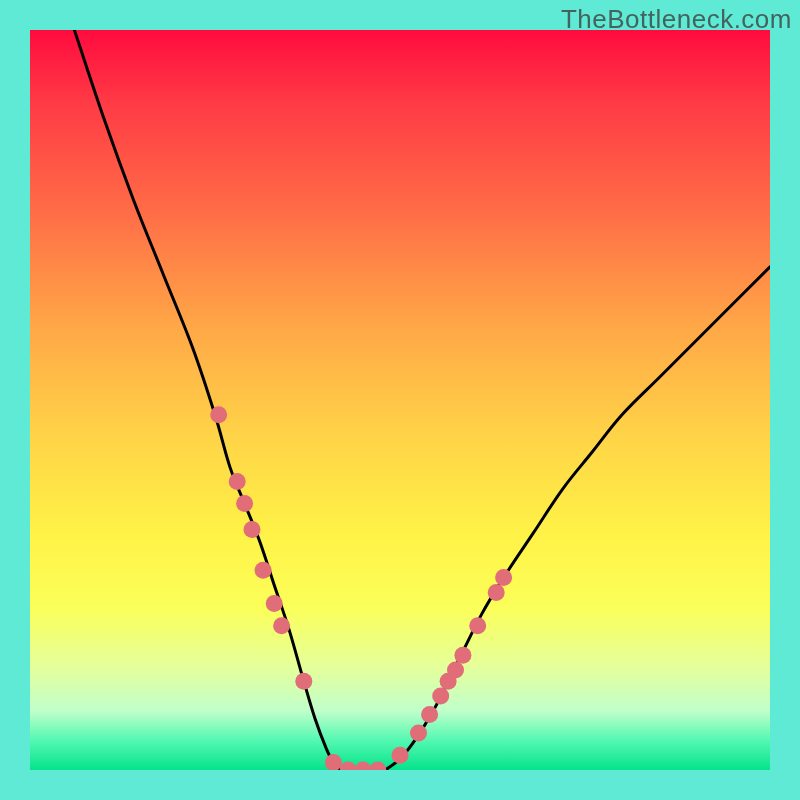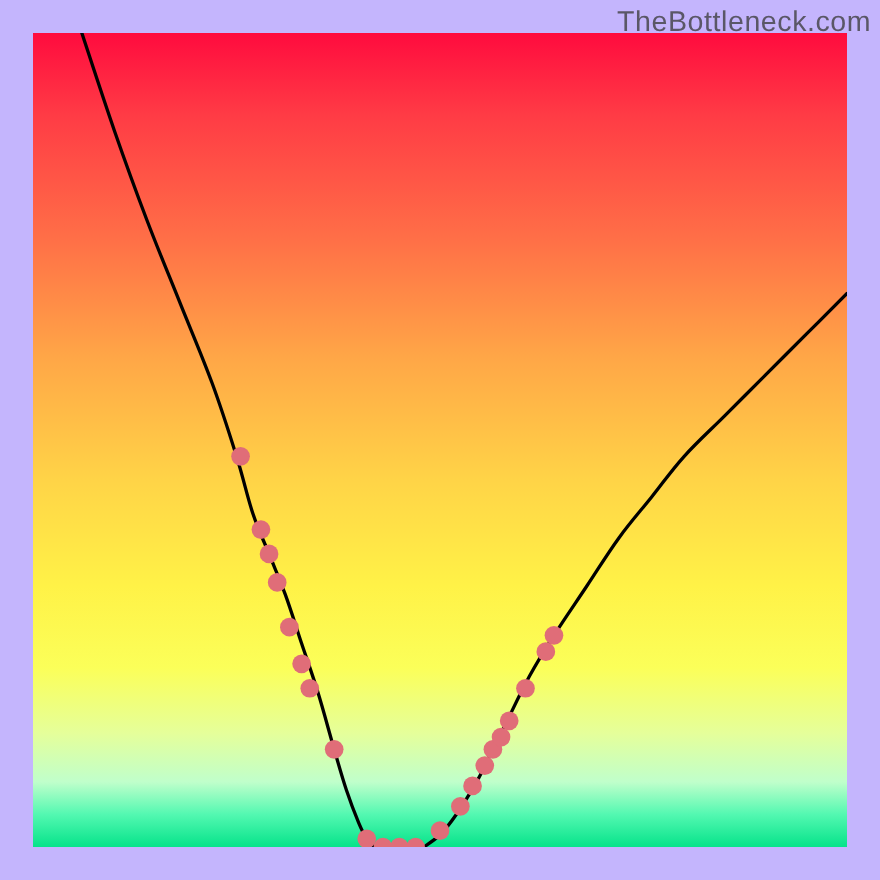--- a/index.html
+++ b/index.html
@@ -7,21 +7,21 @@
     padding: 0;
     width: 800px;
     height: 800px;
     overflow: hidden;
     font-family: Arial, Helvetica, sans-serif;
   }
   .frame {
     position: relative;
     width: 800px;
     height: 800px;
-    background: #c4b5fd;
+    background: #5eead4;
   }
   .plot-area {
     position: absolute;
     left: 30px;
     top: 30px;
     width: 740px;
     height: 740px;
     background: linear-gradient(
       to bottom,
       #ff0b3e 0%,

